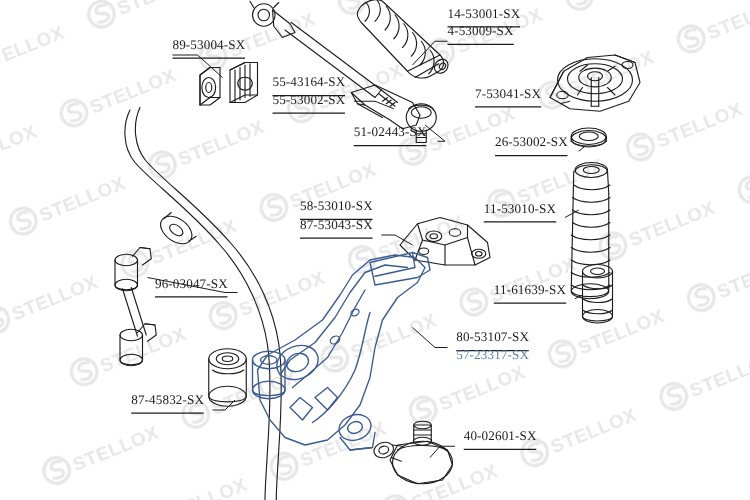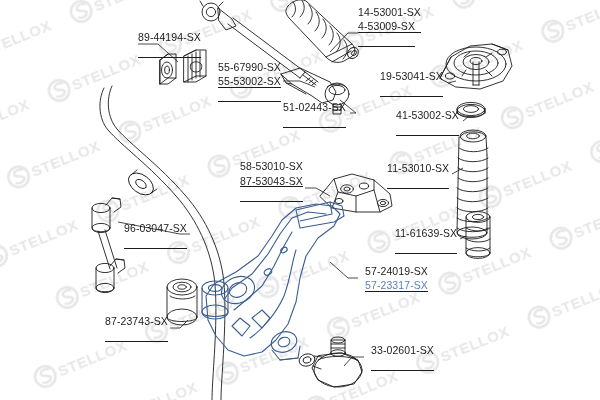--- a/index.html
+++ b/index.html
@@ -13,27 +13,27 @@
   #stage{
     position:absolute;inset:0;
     width:600px;height:400px;
     overflow:hidden;
   }
   .layer{position:absolute;left:0;top:0;width:600px;height:400px;}
   #wm{opacity:1;}
   #art{}
   .lbl{
     position:absolute;
-    font-family:Liberation Sans, sans-serif;
+    font-family:Liberation Serif, serif;
     font-size:10.5px;
     letter-spacing:.1px;
     color:#1c1c1c;
     white-space:nowrap;
     line-height:12px;
-    padding-bottom:14px;
+    padding-bottom:3px;
     border-bottom:1px solid #1c1c1c;
   }
   .lbl.blue{
     color:#5b7fb4;
     border-bottom:none;
   }
 </style>
 </head>
 <body>
 
@@ -451,31 +451,31 @@
       <path d="M452 174 L 463 168"></path>
       <path d="M305 188 L 316 188 L 330 196"></path>
       <path d="M190 234 L 180 234 L 118 222"></path>
       <path d="M460 239 L 466 236"></path>
       <path d="M358 278 L 348 278 L 330 262"></path>
       <path d="M170 328 L 180 328 L 188 320"></path>
       <path d="M364 357 L 352 357 L 344 366"></path>
     </g>
   </svg>
 
-  <div class="lbl" style="left:138px;top:31px">89-44194-SX</div>
-  <div class="lbl" style="left:218px;top:61px">55-67990-SX</div>
+  <div class="lbl" style="left:138px;top:31px">89-53004-SX</div>
+  <div class="lbl" style="left:218px;top:61px">55-43164-SX</div>
   <div class="lbl" style="left:218px;top:75px">55-53002-SX</div>
   <div class="lbl" style="left:358px;top:6px">14-53001-SX</div>
   <div class="lbl" style="left:358px;top:20px">4-53009-SX</div>
-  <div class="lbl" style="left:380px;top:70px">19-53041-SX</div>
+  <div class="lbl" style="left:380px;top:70px">7-53041-SX</div>
   <div class="lbl" style="left:283px;top:101px">51-02443-SX</div>
-  <div class="lbl" style="left:396px;top:109px">41-53002-SX</div>
+  <div class="lbl" style="left:396px;top:109px">26-53002-SX</div>
   <div class="lbl" style="left:387px;top:162px">11-53010-SX</div>
   <div class="lbl" style="left:240px;top:160px">58-53010-SX</div>
   <div class="lbl" style="left:240px;top:175px">87-53043-SX</div>
   <div class="lbl" style="left:395px;top:227px">11-61639-SX</div>
   <div class="lbl" style="left:124px;top:222px">96-03047-SX</div>
-  <div class="lbl" style="left:365px;top:265px">57-24019-SX</div>
+  <div class="lbl" style="left:365px;top:265px">80-53107-SX</div>
   <div class="lbl blue" style="left:365px;top:279px">57-23317-SX</div>
-  <div class="lbl" style="left:105px;top:315px">87-23743-SX</div>
-  <div class="lbl" style="left:371px;top:344px">33-02601-SX</div>
+  <div class="lbl" style="left:105px;top:315px">87-45832-SX</div>
+  <div class="lbl" style="left:371px;top:344px">40-02601-SX</div>
 
 </div>
 
 </body></html>

